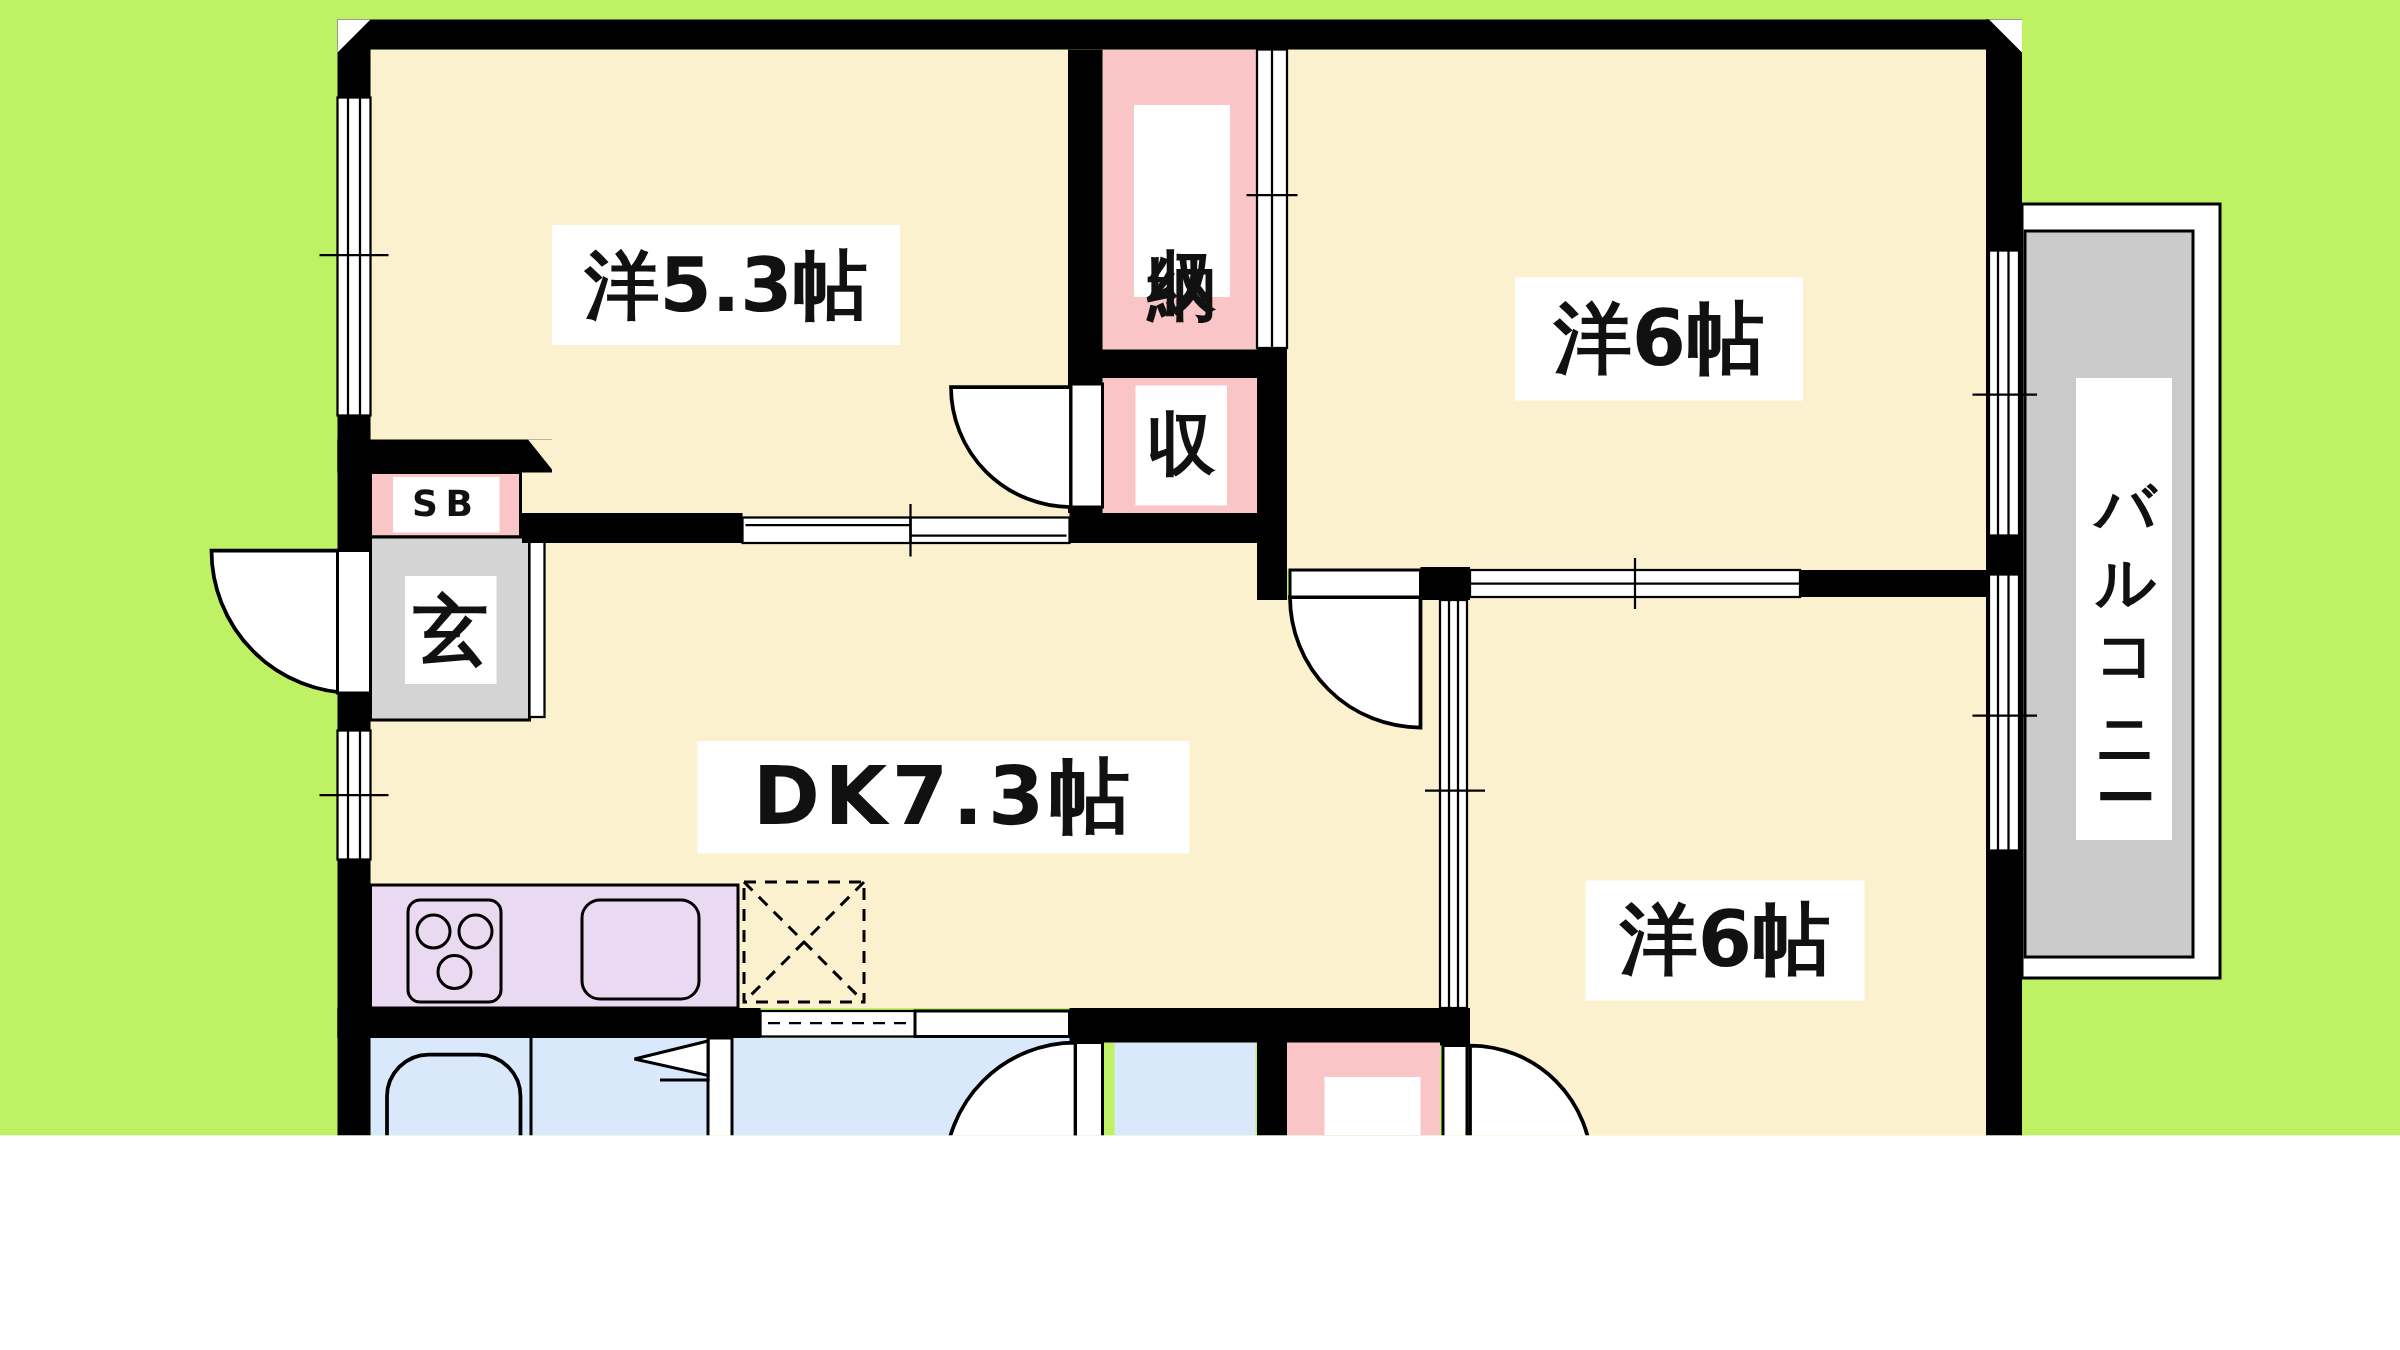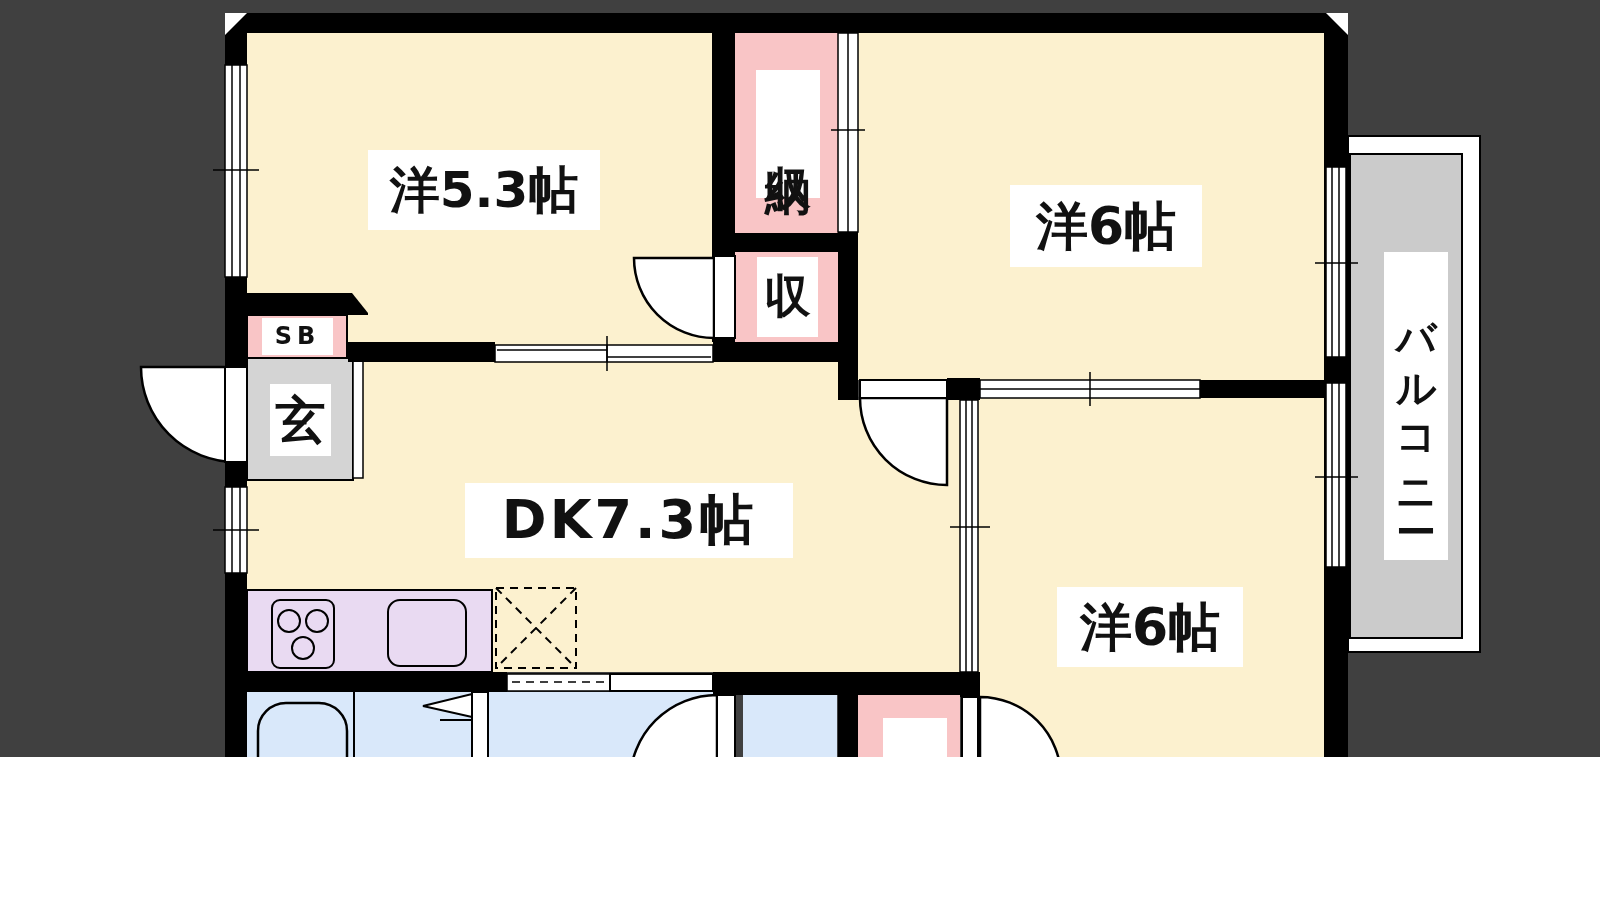--- a/index.html
+++ b/index.html
@@ -1,16 +1,16 @@
 <!DOCTYPE html>
 <html><head>
 <meta charset="utf-8">
 <style>
   html,body{margin:0;padding:0;background:#fff;}
-  .plan{position:relative;width:1600px;height:757px;background:#404040;overflow:hidden;
+  .plan{position:relative;width:1600px;height:757px;background:#bef264;overflow:hidden;
         font-family:"DejaVu Sans",sans-serif;}
   .plan svg{position:absolute;left:0;top:0;}
   .wall{fill:#000;}
   .lbl{position:absolute;background:#fff;display:flex;align-items:center;justify-content:center;
        font-weight:bold;color:#111;line-height:1.08;white-space:nowrap;}
   .vlbl{writing-mode:vertical-rl;letter-spacing:6px;}
   line,path.sym{stroke:#000;}
 </style>
 </head>
 <body>
@@ -191,21 +191,21 @@
 </svg>
 
   <div class="lbl" style="left:368px;top:150px;width:232px;height:80px;font-size:50px;">洋5.3帖</div>
 
   <div class="lbl vlbl" style="left:756px;top:70px;width:64px;height:128px;font-size:46px;">収納</div>
 
   <div class="lbl" style="left:757px;top:257px;width:61px;height:80px;font-size:46px;">収</div>
 
   <div class="lbl" style="left:1010px;top:185px;width:192px;height:82px;font-size:52px;">洋6帖</div>
 
-  <div class="lbl" style="left:465px;top:483px;width:328px;height:75px;font-size:54px;letter-spacing:3px;">DK7.3帖</div>
+  <div class="lbl" style="left:465px;top:494px;width:328px;height:75px;font-size:54px;letter-spacing:3px;">DK7.3帖</div>
 
   <div class="lbl" style="left:262px;top:318px;width:71px;height:37px;font-size:24px;letter-spacing:5px;">SB</div>
 
   <div class="lbl" style="left:270px;top:384px;width:61px;height:72px;font-size:50px;">玄</div>
 
   <div class="lbl" style="left:1057px;top:587px;width:186px;height:80px;font-size:52px;">洋6帖</div>
 
   <div class="lbl vlbl" style="left:883px;top:718px;width:64px;height:126px;font-size:42px;">収納</div>
 
   <div class="lbl vlbl" style="left:1384px;top:252px;width:64px;height:308px;font-size:40px;letter-spacing:9px;">バルコニー</div>

